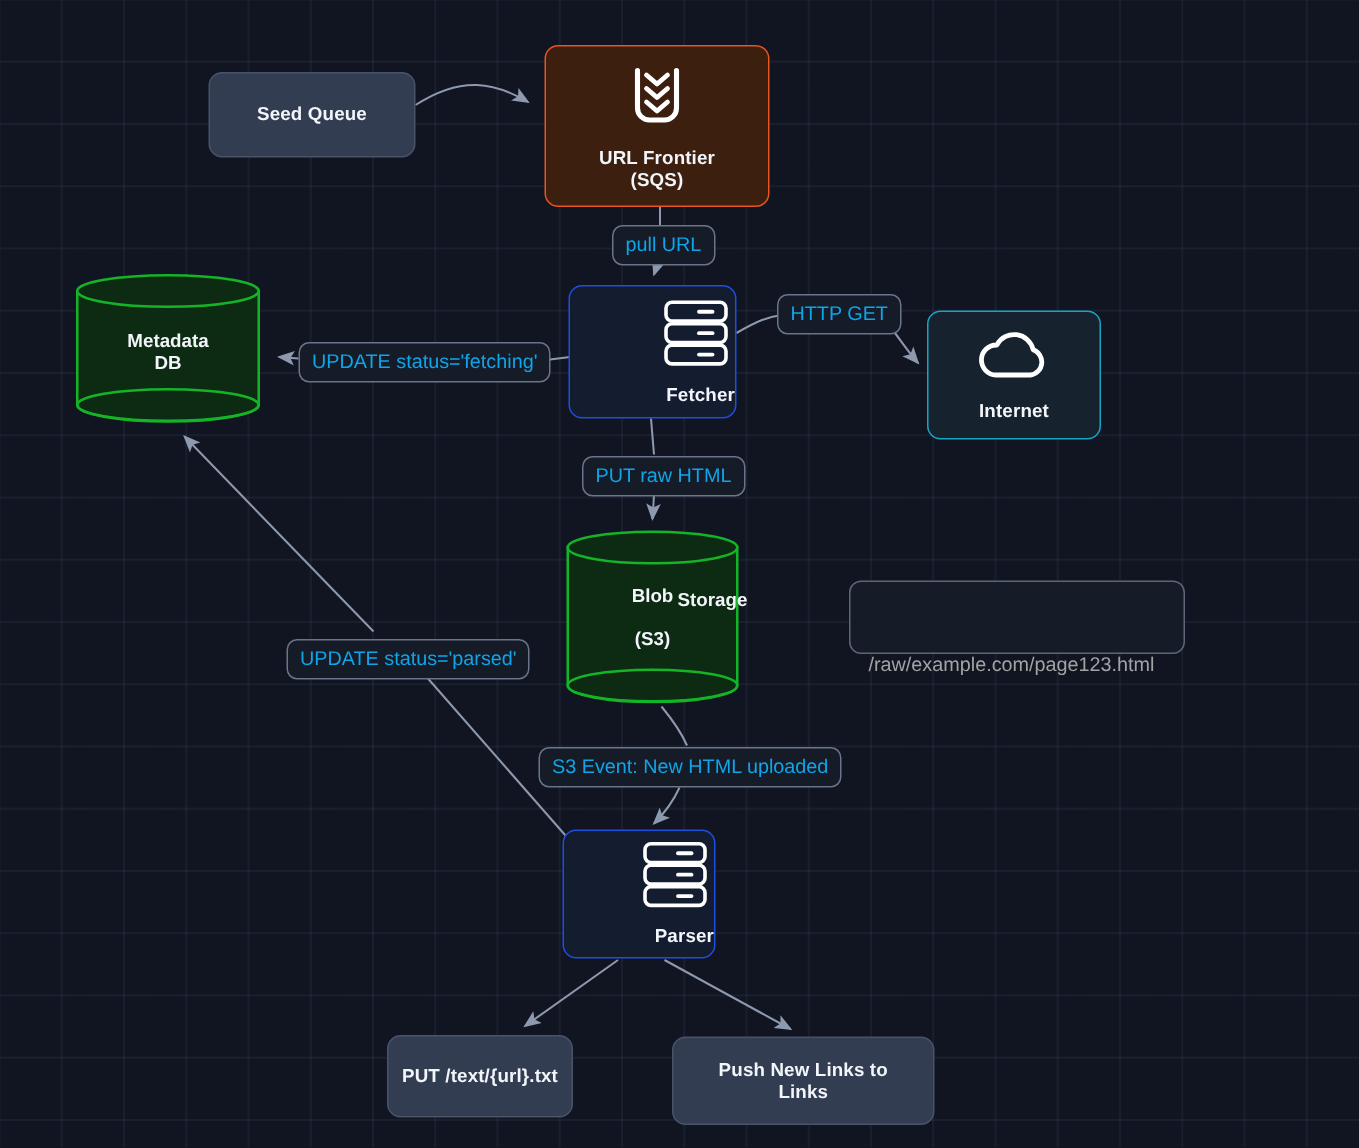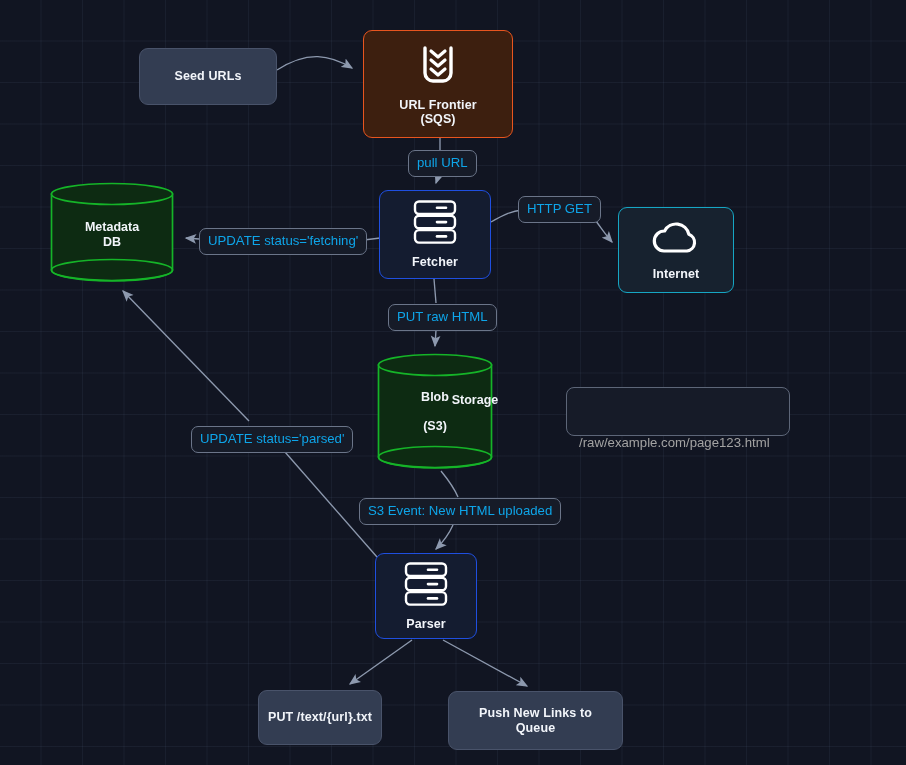--- a/index.html
+++ b/index.html
@@ -58,20 +58,21 @@
   .slate .node-label { font-size: 12.5px; }
   
   .orange {
     background: #3d1f0f;
     border: 1.7px solid #e8551f;
   }
   
   .blue {
     background: #141c30;
     border: 1.8px solid #1f4fe0;
+    align-items: flex-end;
   }
   
   .cyan {
     background: #17222f;
     border: 1.7px solid #16a6c4;
   }
   .node-icon {
     display: block;
     margin-bottom: 6px;
   }
@@ -160,21 +161,21 @@
       <path d="M 377,557 L 285,452"></path>
       <path d="M 249,421 L 123,291" marker-end="url(#arrowhead)"></path>
 
       <path d="M 412,640 L 350,684" marker-end="url(#arrowhead)"></path>
 
       <path d="M 443,640 L 527,686" marker-end="url(#arrowhead)"></path>
     </g>
   </svg>
 
   <div class="node node-box slate" style="left:139px; top:48px; width:138px; height:57px;">
-    <div class="node-label">Seed URLs</div>
+    <div class="node-label">Seed Queue</div>
   </div>
 
   <div class="node node-box orange" style="left:363px; top:30px; width:150px; height:108px;">
     <span class="node-icon">
       <svg width="46" height="46" viewBox="0 0 46 46">
         <path d="M10,6 L10,31 a8,8 0 0 0 8,8 L28,39 a8,8 0 0 0 8,-8 L36,6" fill="none" stroke="#ffffff" stroke-width="3.4" stroke-linecap="round" stroke-linejoin="round"></path>
         <path d="M16,9 L23,15 L30,9" fill="none" stroke="#ffffff" stroke-width="3.2" stroke-linecap="round" stroke-linejoin="round"></path>
         <path d="M16,18 L23,24 L30,18" fill="none" stroke="#ffffff" stroke-width="3.2" stroke-linecap="round" stroke-linejoin="round"></path>
         <path d="M16,27 L23,33 L30,27" fill="none" stroke="#ffffff" stroke-width="3.2" stroke-linecap="round" stroke-linejoin="round"></path>
       </svg>
@@ -240,21 +241,21 @@
     </span>
     <div class="node-label">Parser</div>
   </div>
 
   <div class="node node-box slate" style="left:258px; top:690px; width:124px; height:55px;">
     <div class="node-label">PUT /text/{url}.txt</div>
   </div>
 
   <div class="node node-box slate" style="left:448px; top:691px; width:175px; height:59px;">
     <div class="node-label">Push New Links to</div>
-    <div class="node-label">Queue</div>
+    <div class="node-label">Links</div>
   </div>
 
   <div class="edge-label" style="left:408px; top:150px;">pull URL</div>
 
   <div class="edge-label" style="left:199px; top:228px;">UPDATE status='fetching'</div>
 
   <div class="edge-label" style="left:518px; top:196px;">HTTP GET</div>
 
   <div class="edge-label" style="left:388px; top:304px;">PUT raw HTML</div>
 

